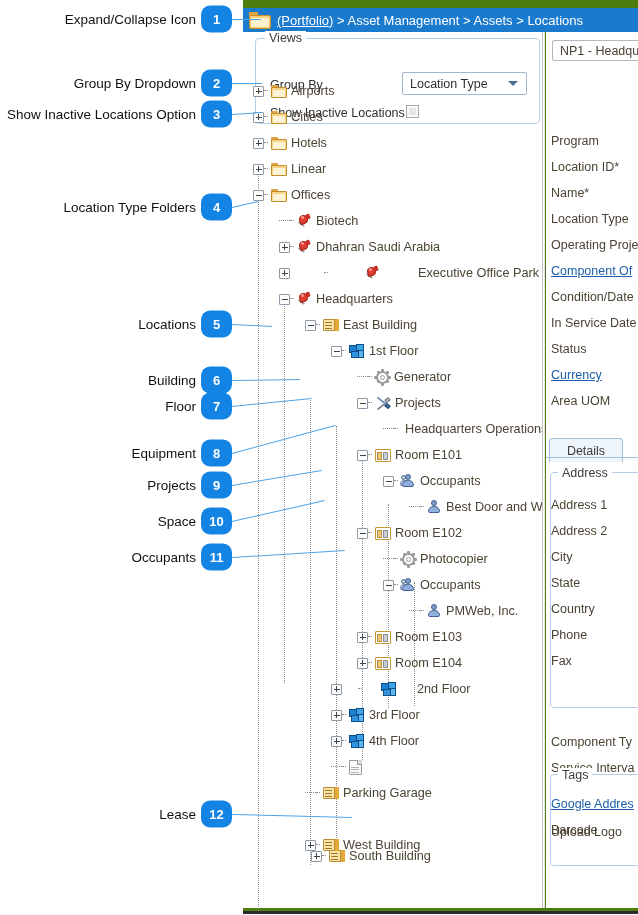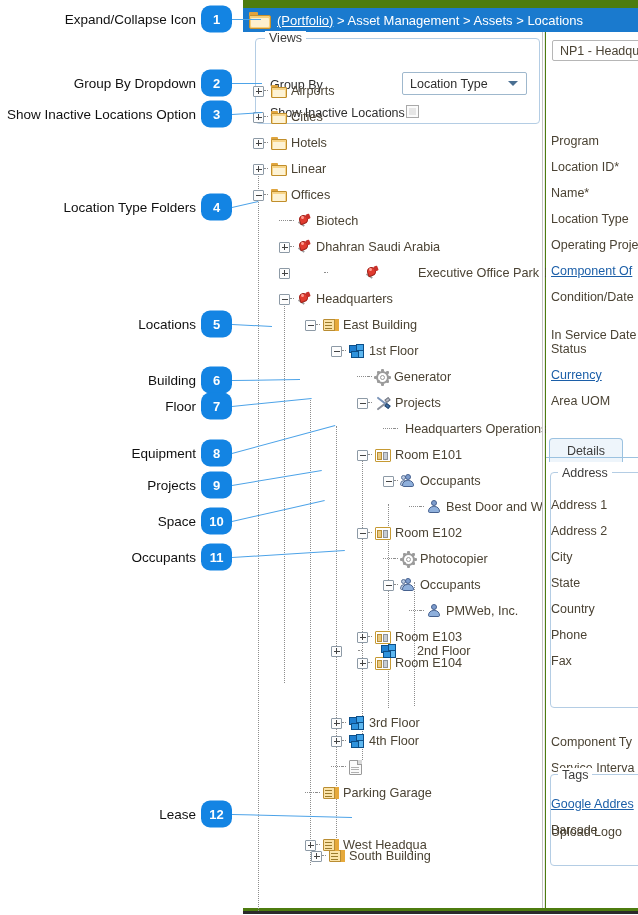--- a/index.html
+++ b/index.html
@@ -429,32 +429,32 @@
           <div class="trow" style="top: 618px; left: 114px;">
             <span class="pm plus"></span>
             <span class="dots" style="width: 4px;"></span>
             <span class="ic ic-room">
               <span class="out"></span>
               <span class="s1"></span>
               <span class="s2"></span>
             </span>
             <span class="tlabel">Room E104</span>
           </div>
-          <div class="trow" style="top: 606px; left: 88px; gap: 16px;">
+          <div class="trow" style="top: 644px; left: 88px; gap: 16px;">
             <span class="pm plus"></span>
             <span class="dots" style="width: 4px;"></span>
             <span class="ic ic-floor">
               <span class="a"></span>
               <span class="b"></span>
               <span class="c"></span>
               <span class="d"></span>
             </span>
             <span class="tlabel">2nd Floor</span>
           </div>
-          <div class="trow" style="top: 670px; left: 88px; margin-top: 8px;">
+          <div class="trow" style="top: 670px; left: 88px;">
             <span class="pm plus"></span>
             <span class="dots" style="width: 4px;"></span>
             <span class="ic ic-floor">
               <span class="a"></span>
               <span class="b"></span>
               <span class="c"></span>
               <span class="d"></span>
             </span>
             <span class="tlabel">3rd Floor</span>
           </div>
@@ -507,40 +507,40 @@
           <div class="trow" style="top: 800px; left: 62px;">
             <span class="pm plus"></span>
             <span class="dots" style="width: 4px;"></span>
             <span class="ic ic-bldg">
               <span class="bk"></span>
               <span class="spine"></span>
               <span class="l1"></span>
               <span class="l2"></span>
               <span class="l3"></span>
             </span>
-            <span class="tlabel">West Headqua</span>
+            <span class="tlabel">West Building</span>
           </div>
         </div>
     </div>
 
     <div class="divider"></div>
 
     <div class="rightpane">
       <div class="rp-combo">
         <span class="cv2">NP1 - Headqua</span>
       </div>
       <div id="rpfields">
           <div class="rp-field" style="left: 5px; top: 102px;">Program</div>
           <div class="rp-field" style="left: 5px; top: 128px;">Location ID*</div>
           <div class="rp-field" style="left: 5px; top: 154px;">Name*</div>
           <div class="rp-field" style="left: 5px; top: 180px;">Location Type</div>
           <div class="rp-field" style="left: 5px; top: 206px;">Operating Proje</div>
           <div class="rp-field rp-link" style="left: 5px; top: 232px;">Component Of</div>
           <div class="rp-field" style="left: 5px; top: 258px;">Condition/Date</div>
-          <div class="rp-field" style="left: 5px; top: 296px; text-align: center;">In Service Date</div>
+          <div class="rp-field" style="left: 5px; top: 284px; text-align: center;">In Service Date</div>
           <div class="rp-field" style="left: 5px; top: 310px;">Status</div>
           <div class="rp-field rp-link" style="left: 5px; top: 336px;">Currency</div>
           <div class="rp-field" style="left: 5px; top: 362px;">Area UOM</div>
         </div>
 
       <div class="tabstrip">
         <div class="tab">
           <span>Details</span>
         </div>
       </div>

